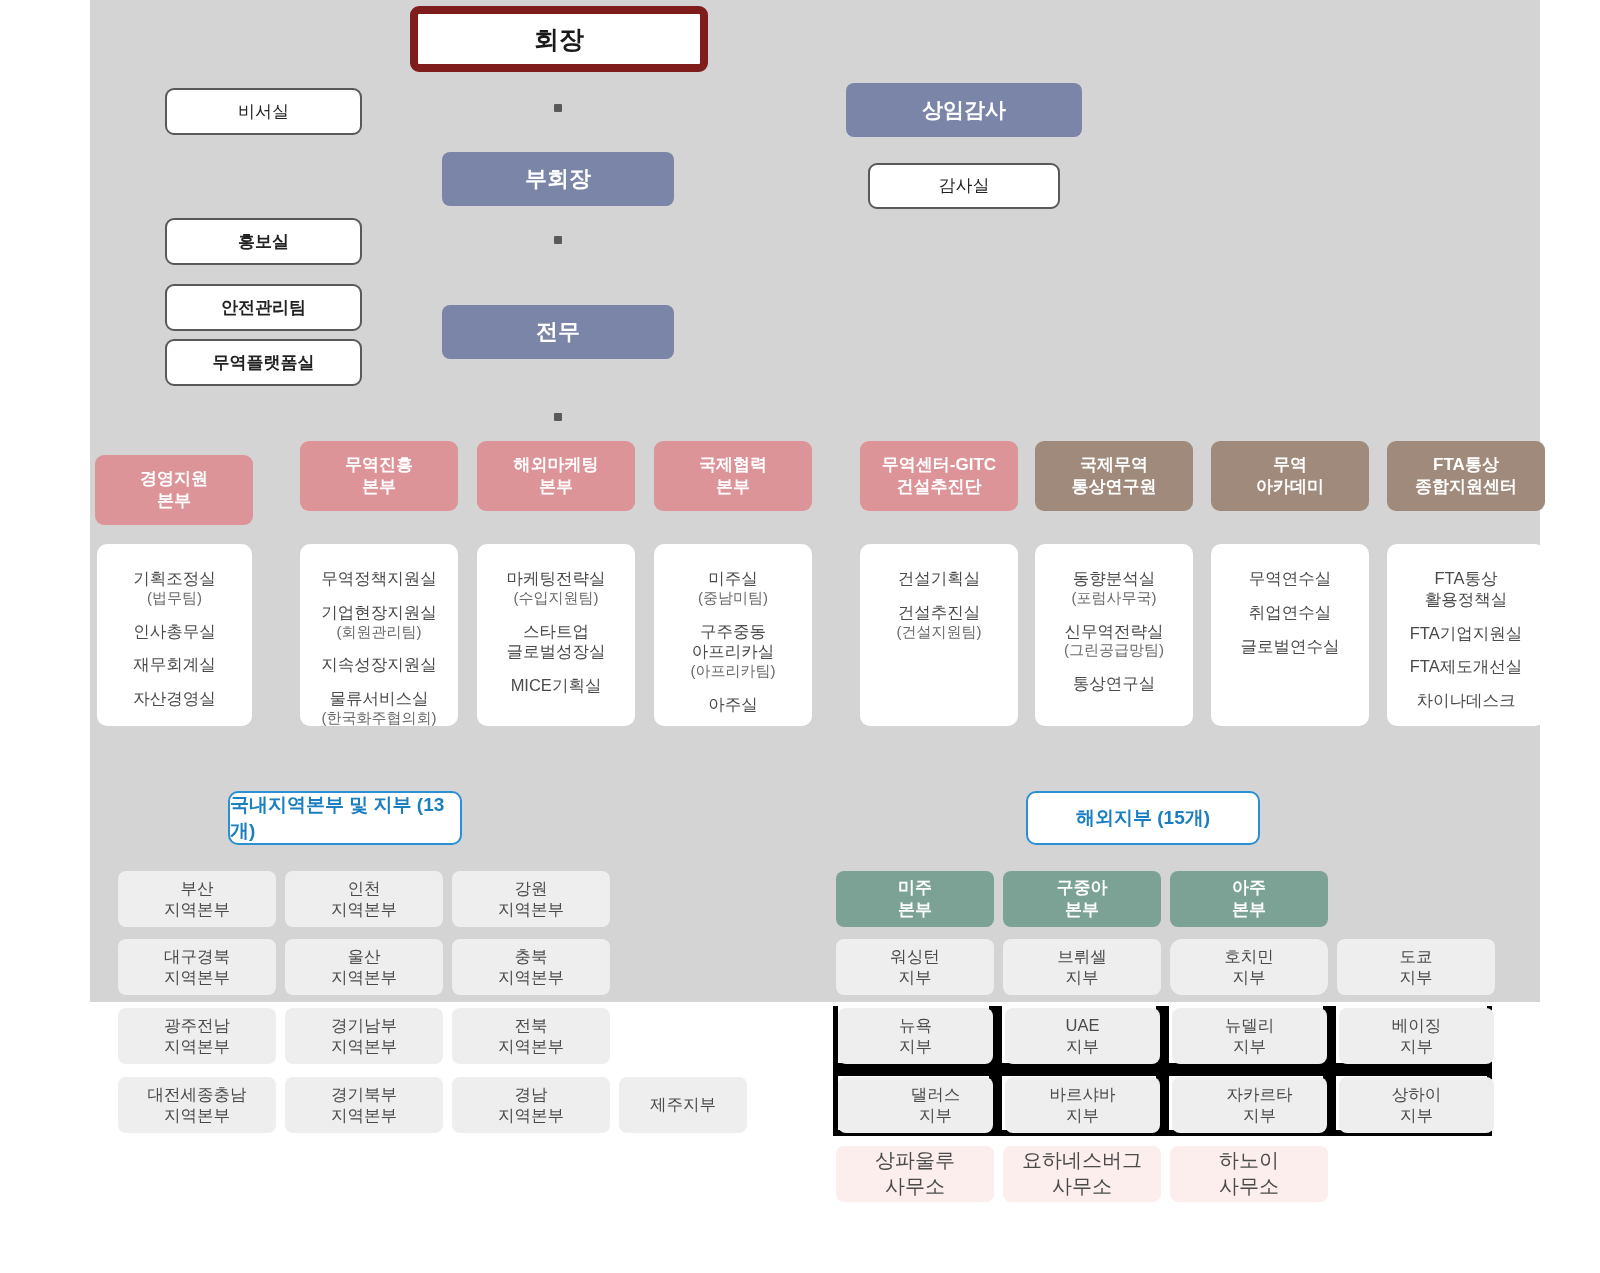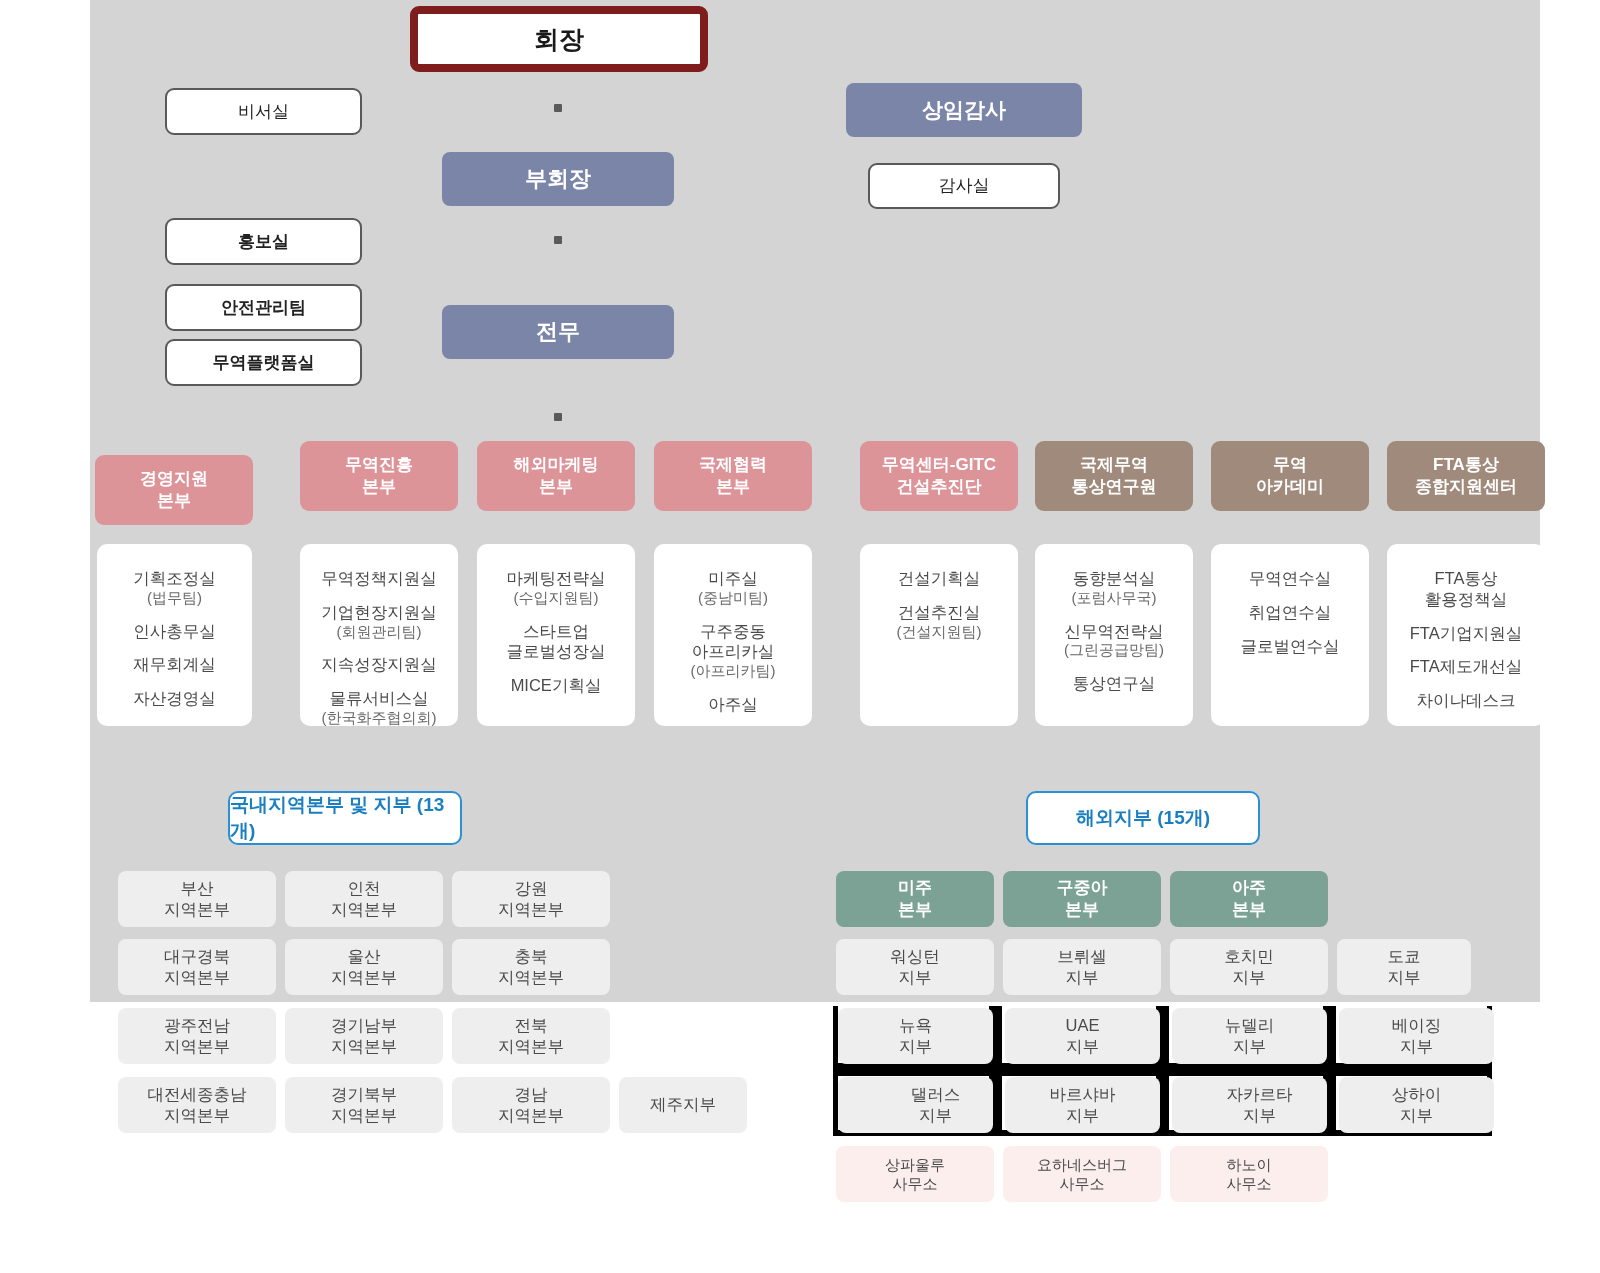--- a/index.html
+++ b/index.html
@@ -126,21 +126,21 @@
     background: #eeeeee;
     color: #4a4a4a;
     font-size: 16.5px;
     font-weight: 400;
     border-radius: 8px;
   }
   
   .node.pink {
     background: #fbeeec;
     color: #4a4a4a;
-    font-size: 15px;
+    font-size: 20px;
     font-weight: 400;
     border-radius: 8px;
   }
 
   
   .dot {
     position: absolute;
     width: 8px; height: 8px;
     background: #5a5a5a;
     border-radius: 1px;
@@ -438,25 +438,25 @@
   </div>
 
   <div class="node lightgrey" style="left:836px; top:939px; width:158px; height:56px;">
     <span style="white-space:pre-line">워싱턴
 지부</span>
   </div>
   <div class="node lightgrey" style="left:1003px; top:939px; width:158px; height:56px;">
     <span style="white-space:pre-line">브뤼셀
 지부</span>
   </div>
-  <div class="node lightgrey" style="left:1170px; top:939px; width:158px; height:56px;">
+  <div class="node lightgrey" style="left:1170px; top:939px; width:158px; height:56px;border-radius:12px;">
     <span style="white-space:pre-line">호치민
 지부</span>
   </div>
-  <div class="node lightgrey" style="left:1337px; top:939px; width:134px; height:56px;">
+  <div class="node lightgrey" style="left:1337px; top:939px; width:158px; height:56px;">
     <span style="white-space:pre-line">도쿄
 지부</span>
   </div>
 
   <div class="black-grid" style="left:989px; top:1006px; width:13px; height:130px;"></div>
   <div class="black-grid" style="left:1156px; top:1006px; width:13px; height:130px;"></div>
   <div class="black-grid" style="left:1323px; top:1006px; width:13px; height:130px;"></div>
   <div class="black-grid" style="left:833px; top:1063px; width:659px; height:13px;"></div>
   <div class="black-grid" style="left:833px; top:1006px; width:5px; height:130px;"></div>
   <div class="black-grid" style="left:1487px; top:1006px; width:5px; height:130px;"></div>

